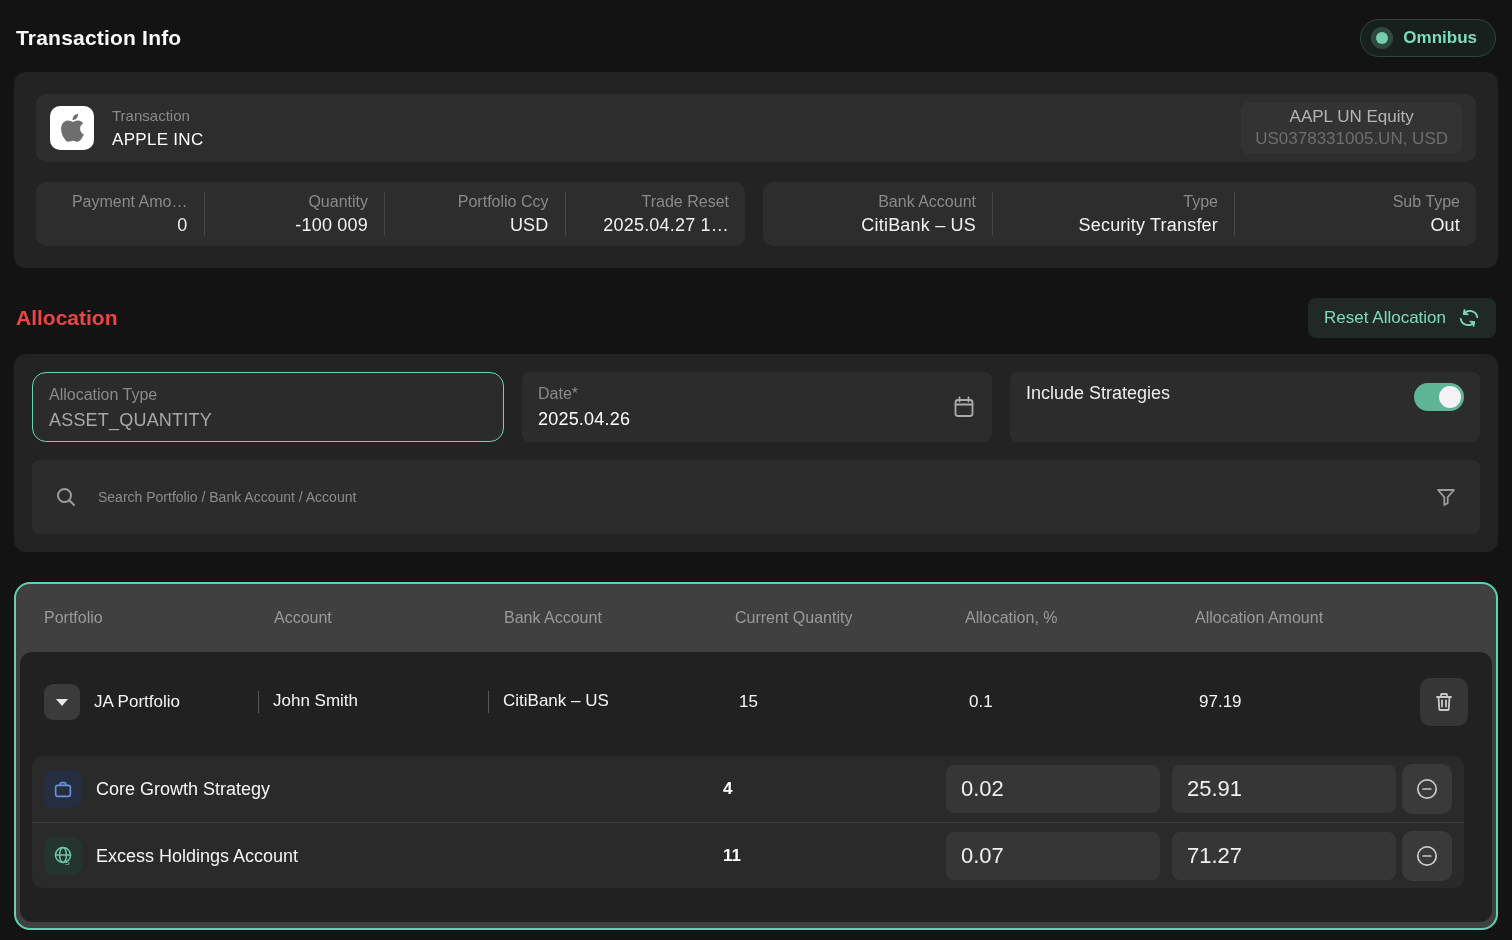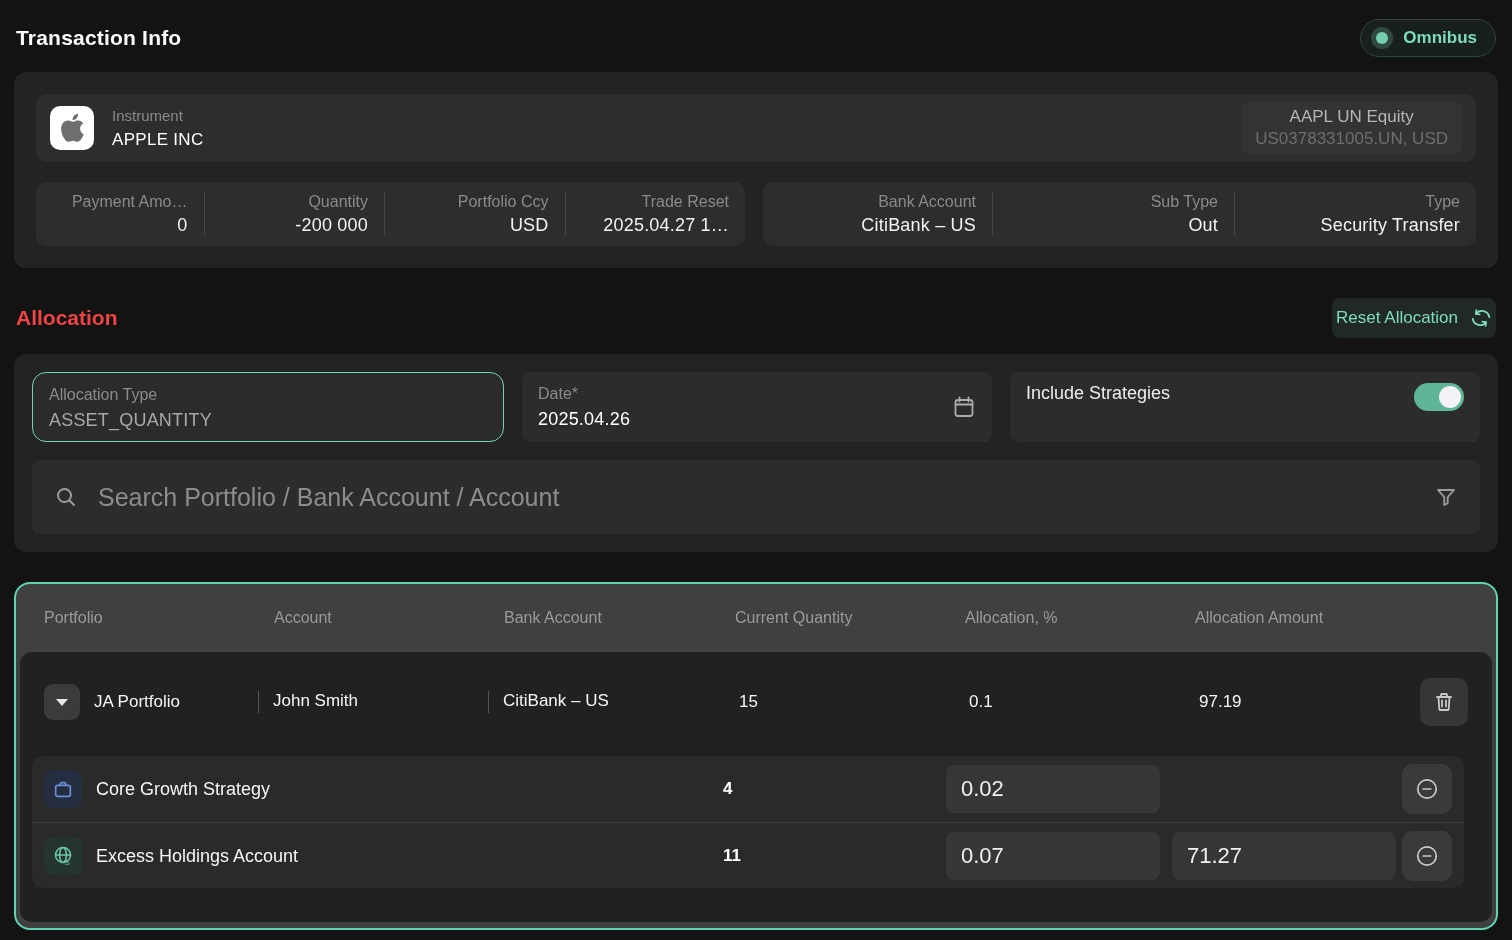--- a/index.html
+++ b/index.html
@@ -45,40 +45,40 @@
   .detail-cell:first-child { padding-left:12px; }
   .detail-cell + .detail-cell { border-left:1px solid #454545; }
   .detail-label { color:#8A8A8A; font-size:16px; white-space:nowrap; overflow:hidden; }
   .detail-value { color:#F2F2F2; font-size:18px; margin-top:4px; white-space:nowrap; overflow:hidden; letter-spacing:.2px; }
 
   
   .alloc-header { margin-top:30px; height:40px; padding:0 2px; }
   .alloc-title { font-size:21px; font-weight:bold; color:#ef4444; }
   .reset-btn {
     display:flex; align-items:center; gap:12px;
-    background:#212927; border-radius:8px; padding:9px 4px; cursor:pointer;
+    background:#212927; border-radius:8px; padding:9px 16px; cursor:pointer;
   }
   .reset-btn span { color:#7EDCBC; font-size:17px; }
 
   
   .alloc-card { background:#232323; border-radius:12px; padding:18px; margin-top:16px; }
   .alloc-fields { display:flex; gap:18px; }
   .form-field { flex:1; background:#2C2C2C; border-radius:8px; height:70px; padding:11px 16px; position:relative; }
   .form-field.active { border:1.5px solid #6FD4B6; border-radius:14px; background:#2B2B2B; }
   .form-field .value { font-size:18px; margin-top:4px; letter-spacing:.2px; }
   .value.dim { color:#A8A8A8; }
   .value.bright { color:#FFFFFF; }
   .cal-icon { position:absolute; right:16px; top:50%; transform:translateY(-50%); }
   .toggle-field { display:flex; justify-content:space-between; }
   .toggle-label { color:#EDEDED; font-size:18px; }
   .toggle { width:50px; height:28px; border-radius:14px; background:#5FB696; position:relative; cursor:pointer; flex:none; }
   .toggle-knob { position:absolute; right:3px; top:3px; width:22px; height:22px; border-radius:50%; background:#F4F2F7; }
 
   .search-bar { margin-top:18px; background:#2C2C2C; border-radius:8px; height:74px; display:flex; align-items:center; padding:0 22px; gap:20px; }
-  .search-input { flex:1; background:transparent; border:none; outline:none; color:#D5D5D5; font-size:25px; font-family:inherit; }
+  .search-input { flex:1; background:transparent; border:none; outline:none; color:#D5D5D5; font-size:14px; font-family:inherit; }
   .search-input::placeholder { color:#8C8C8C; }
 
   
   .alloc-table { margin-top:30px; border:2px solid #5FD2B3; border-radius:16px; background:#404040; height:348px; overflow:hidden; }
   .t-header { position:relative; height:68px; }
   .t-col { position:absolute; top:50%; transform:translateY(-50%); color:#9A9A9A; font-size:16px; white-space:nowrap; }
   .t-body { background:#212121; border-radius:12px; margin:0 4px 4px 4px; height:270px; }
 
   .main-row { position:relative; height:100px; }
   .m-cell { position:absolute; top:50%; transform:translateY(-50%); font-size:17px; color:#F5F5F5; white-space:nowrap; }
@@ -115,60 +115,60 @@
 
 <div class="txn-card">
   <div class="instrument-row">
     <div class="apple-badge">
       <svg width="30" height="34" viewBox="0 0 24 28">
         <path fill="#6E6E6E" d="M18.7 14.6c0-3 2.4-4.4 2.5-4.5-1.4-2-3.5-2.3-4.2-2.3-1.8-.2-3.5 1.1-4.4 1.1-.9 0-2.3-1-3.8-1-2 0-3.8 1.1-4.8 2.9-2 3.5-.5 8.8 1.5 11.6 1 1.4 2.1 3 3.6 2.9 1.4-.1 2-.9 3.7-.9s2.2.9 3.8.9c1.6 0 2.6-1.4 3.5-2.8 1.1-1.6 1.6-3.2 1.6-3.3 0 0-3-1.2-3-4.6z"></path>
         <path fill="#6E6E6E" d="M15.8 5.9c.8-1 1.3-2.3 1.2-3.7-1.1.1-2.5.8-3.3 1.7-.7.8-1.4 2.2-1.2 3.5 1.3.1 2.5-.6 3.3-1.5z"></path>
       </svg>
     </div>
     <div class="instrument-texts">
-      <div class="field-label">Instrument</div>
+      <div class="field-label">Transaction</div>
       <div class="instrument-name">APPLE INC</div>
     </div>
     <div class="instrument-right">
       <div class="instrument-ticker">AAPL UN Equity</div>
       <div class="instrument-isin">US0378331005.UN, USD</div>
     </div>
   </div>
 
   <div class="details-row">
     <div class="details-block left">
       <div class="detail-cell">
         <div class="detail-label">Payment Amo…</div>
         <div class="detail-value">0</div>
       </div>
       <div class="detail-cell">
         <div class="detail-label">Quantity</div>
-        <div class="detail-value">-200 000</div>
+        <div class="detail-value">-100 009</div>
       </div>
       <div class="detail-cell">
         <div class="detail-label">Portfolio Ccy</div>
         <div class="detail-value">USD</div>
       </div>
       <div class="detail-cell">
         <div class="detail-label">Trade Reset</div>
         <div class="detail-value">2025.04.27 1…</div>
       </div>
     </div>
     <div class="details-block right">
       <div class="detail-cell">
         <div class="detail-label">Bank Account</div>
         <div class="detail-value">CitiBank – US</div>
       </div>
       <div class="detail-cell">
+        <div class="detail-label">Type</div>
+        <div class="detail-value">Security Transfer</div>
+      </div>
+      <div class="detail-cell">
         <div class="detail-label">Sub Type</div>
         <div class="detail-value">Out</div>
-      </div>
-      <div class="detail-cell">
-        <div class="detail-label">Type</div>
-        <div class="detail-value">Security Transfer</div>
       </div>
     </div>
   </div>
 </div>
 
 <div class="row between alloc-header">
   <div class="alloc-title">Allocation</div>
   <div class="reset-btn">
     <span>Reset Allocation</span>
     <svg width="22" height="22" viewBox="0 0 24 24" fill="none" stroke="#7EDCBC" stroke-width="2" stroke-linecap="round" stroke-linejoin="round">
@@ -252,20 +252,21 @@
       <div class="strategy-row">
         <div class="s-icon blue">
           <svg width="22" height="22" viewBox="0 0 24 24" fill="none" stroke="#6B8FD9" stroke-width="1.8" stroke-linejoin="round">
             <rect x="4" y="8" width="16" height="12" rx="2"></rect>
             <path d="M9 8V6.5A1.5 1.5 0 0 1 10.5 5h3A1.5 1.5 0 0 1 15 6.5V8"></path>
           </svg>
         </div>
         <div class="s-name">Core Growth Strategy</div>
         <div class="s-qty">4</div>
         <input class="s-input pct" value="0.02" style="">
+        <input class="s-input amt" value="25.91" style="">
         <div class="minus-btn">
           <svg width="26" height="26" viewBox="0 0 24 24" fill="none" stroke="#C9C9C9" stroke-width="1.6" stroke-linecap="round">
             <circle cx="12" cy="12" r="8.5"></circle>
               <line x1="8.5" y1="12" x2="15.5" y2="12"></line>
           </svg>
         </div>
       </div>
 
       <div class="strategy-row">
         <div class="s-icon teal">

